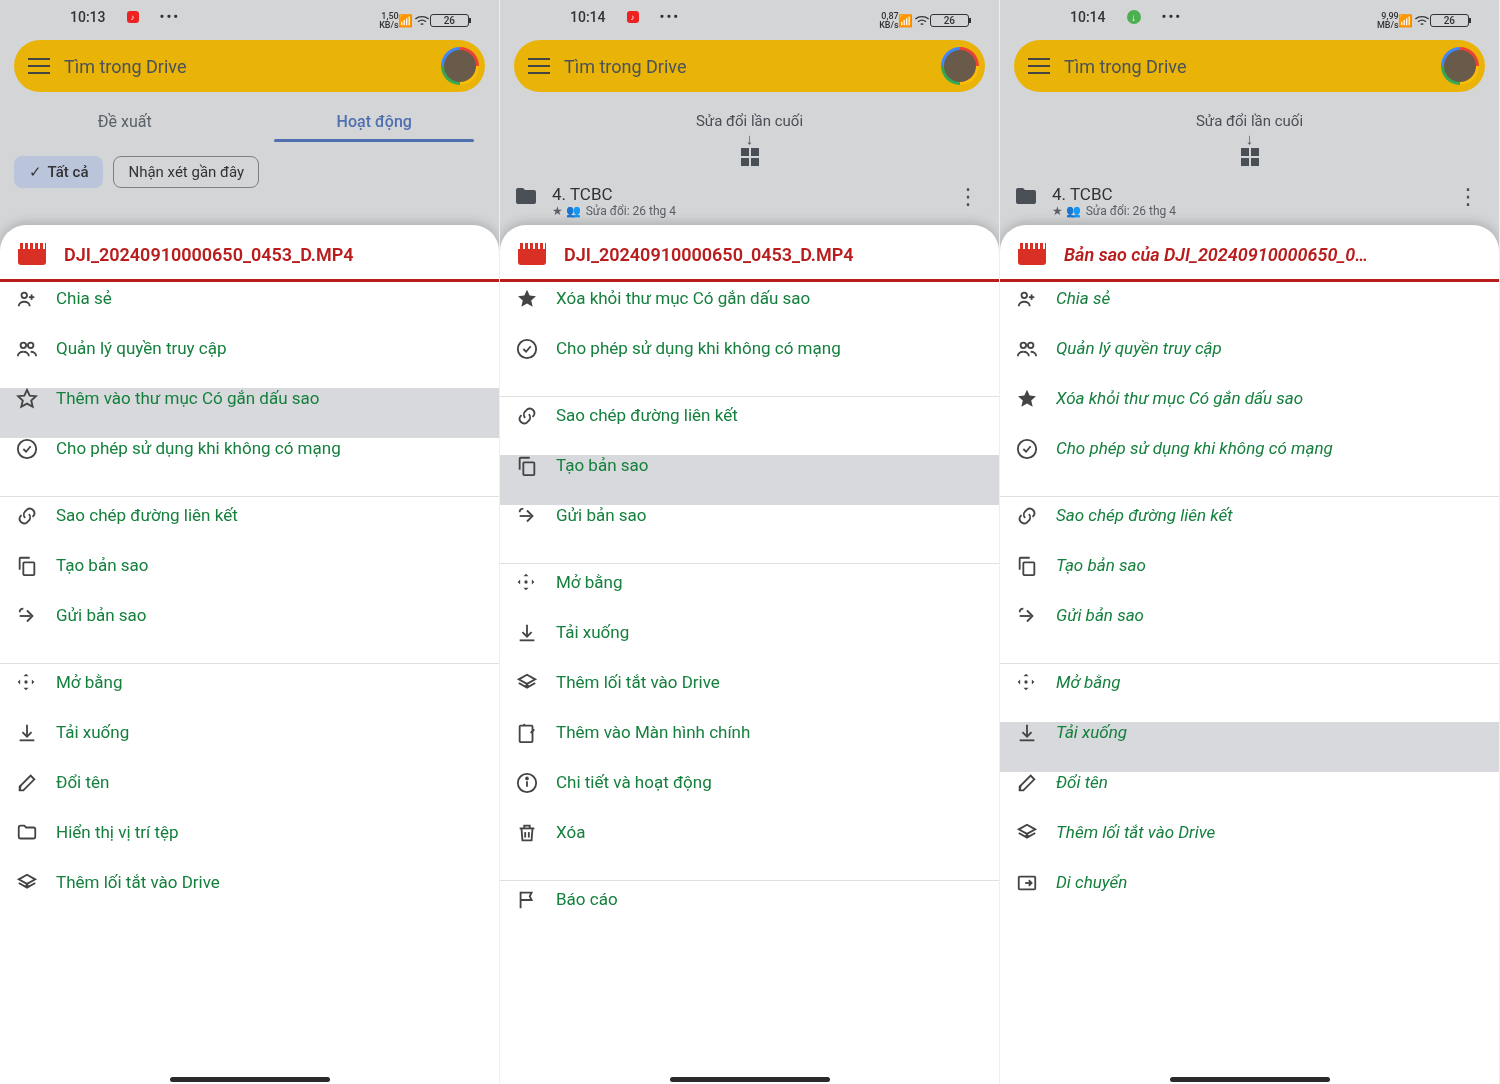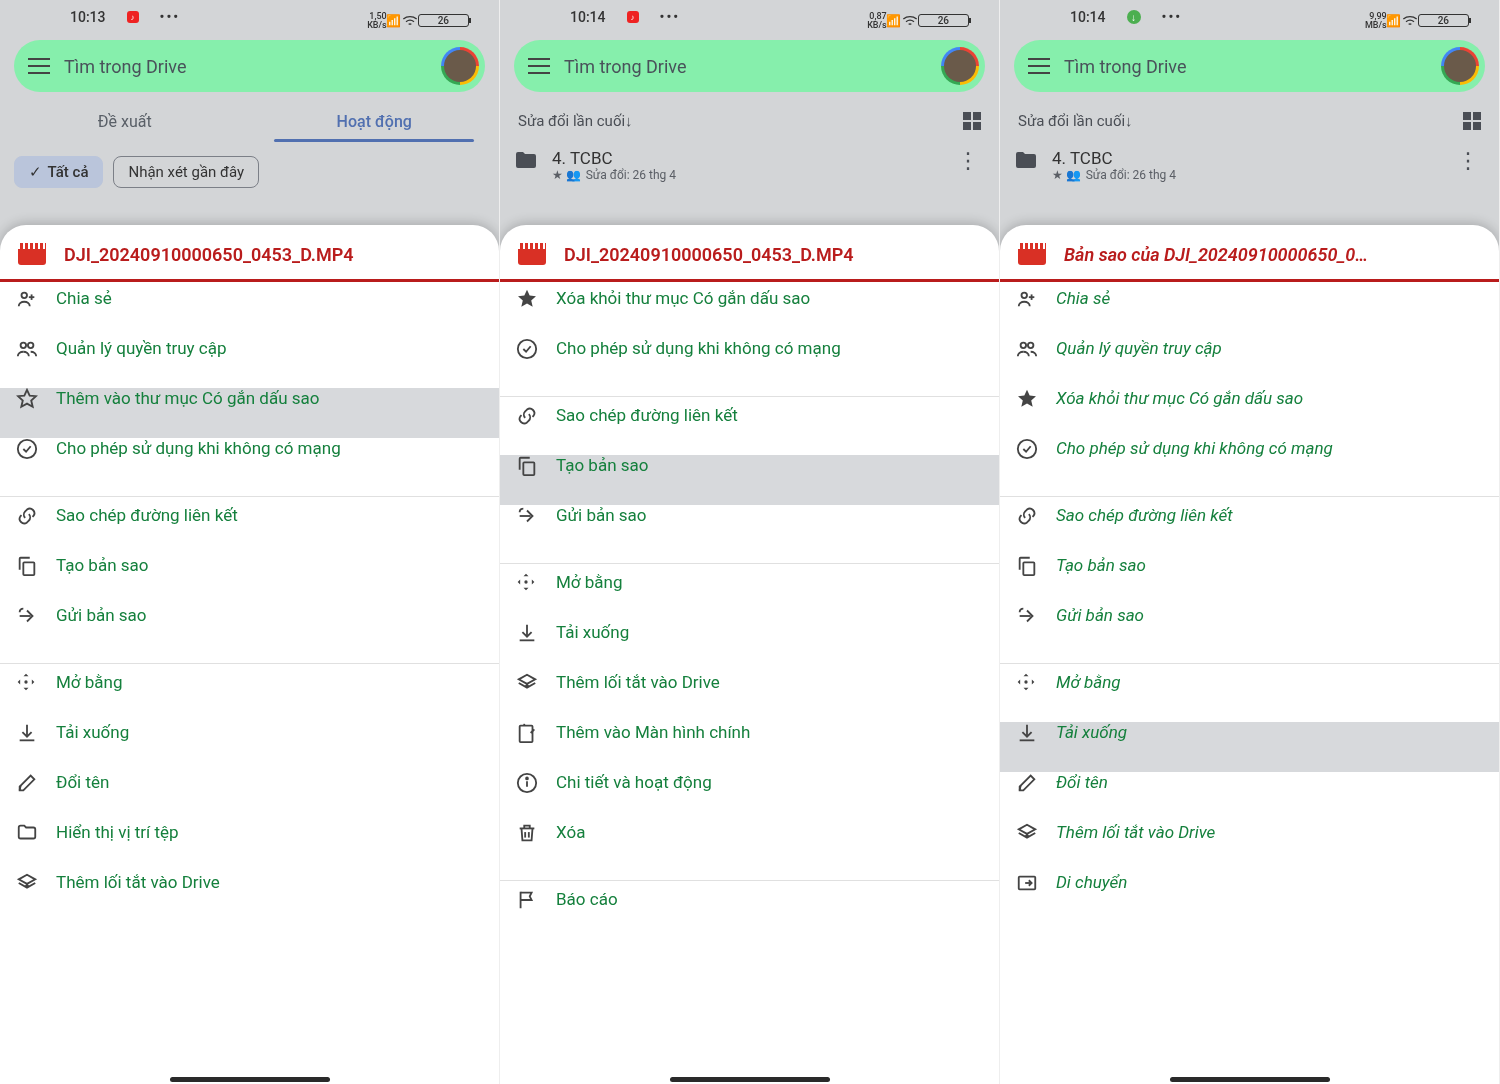--- a/index.html
+++ b/index.html
@@ -44,29 +44,29 @@
     background: #e22; color: #fff; width: 12px; height: 12px; border-radius: 3px;
     font-size: 8px; display: inline-flex; align-items: center; justify-content: center;
   }
   .green-badge {
     background: #4caf50; color: #fff; width: 14px; height: 14px; border-radius: 7px;
     font-size: 10px; display: inline-flex; align-items: center; justify-content: center;
   }
   .dots { letter-spacing: 2px; }
   .kbs { font-size: 9px; line-height: 0.9; text-align: right; }
   .batt {
-    border: 1px solid #333; border-radius: 3px; padding: 0 19px; font-size: 10px;
+    border: 1px solid #333; border-radius: 3px; padding: 0 13px; font-size: 10px;
     display: inline-block; position: relative; color:#333;
   }
   .batt::after {
     content:''; position:absolute; right:-3px; top:3px; width:2px; height:5px; background:#333;
   }
   .search-row {
     margin: 10px 14px;
-    background: #86efac;
+    background: #eab308;
     border-radius: 26px;
     height: 52px;
     display: flex;
     align-items: center;
     padding: 0 6px 0 14px;
     position: relative;
     z-index: 2;
   }
   .hamburger { width: 22px; height: 16px; display: flex; flex-direction: column; justify-content: space-between; }
   .hamburger span { display: block; height: 2px; background: #444; }
@@ -96,21 +96,21 @@
   .chips-row {
     display: flex; gap: 10px; padding: 14px 14px; position: relative; z-index:2;
   }
   .chip {
     border: 1px solid #7b7f87; border-radius: 8px; padding: 6px 14px;
     font-size: 15px; color: #333; display:flex; align-items:center; gap:6px;
   }
   .chip.filled { background: #bac5db; border-color:#bac5db; font-weight:500;}
   .sort-row {
     display: flex; align-items: center; padding: 10px 18px; position:relative; z-index:2;
-    color:#4a4e55; font-size:15px;
+    color:#4a4e55; font-size:15px;flex-direction:column;
   }
   .sort-row .spacer { flex:1; }
   .grid-icon { width:18px; height:18px; display:grid; grid-template-columns:1fr 1fr; gap:2px;}
   .grid-icon span{ background:#4a4e55; }
   .folder-item {
     display:flex; align-items:flex-start; padding: 8px 14px; position:relative; z-index:2;
     color:#333;
   }
   .folder-icon { font-size:22px; color:#4a4e55; margin-right:14px; margin-top:2px;}
   .folder-title { font-size:17px; }

